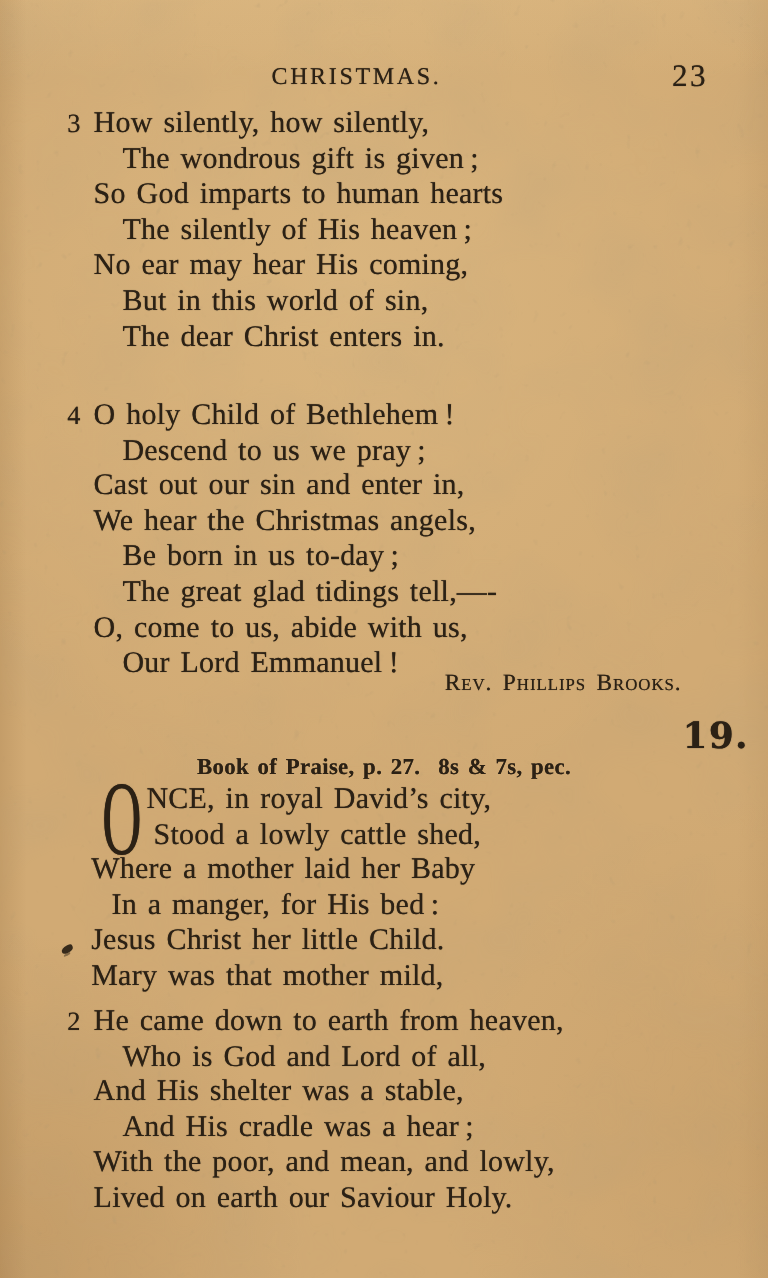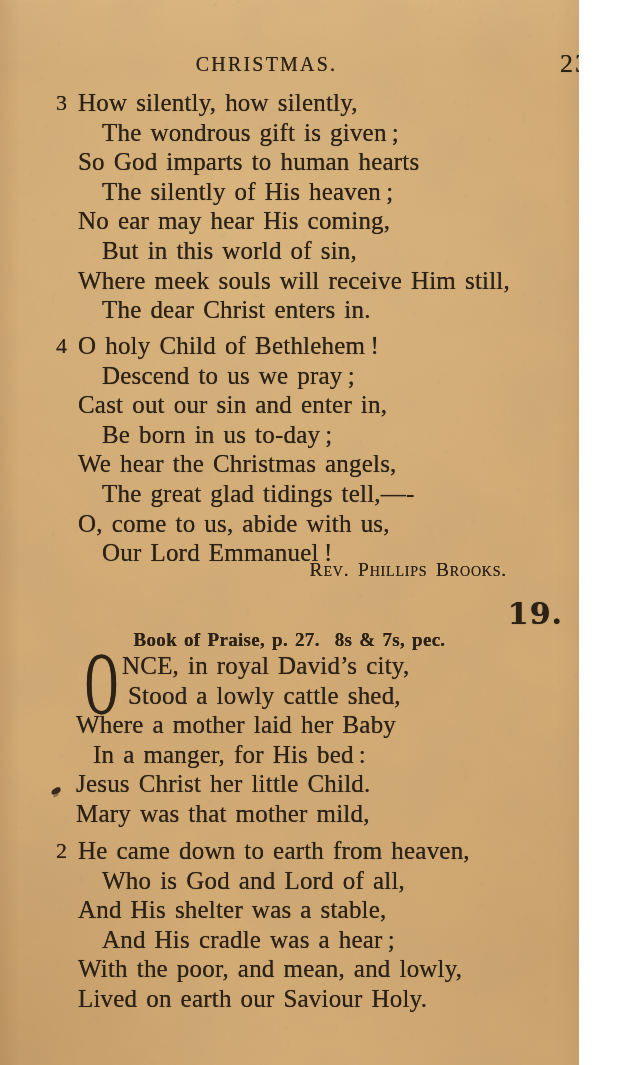--- a/index.html
+++ b/index.html
@@ -1,18 +1,18 @@
 <!DOCTYPE html>
 <html><head>
 <meta charset="utf-8">
 <style>
   html,body{margin:0;padding:0;}
   body{width:640px;height:1065px;overflow:hidden;}
   .page{
-    position:relative;width:579px;height:1065px;overflow:hidden;
+    position:relative;width:640px;height:1065px;overflow:hidden;
     background-color:#d1aa74;
     background-image:
       radial-gradient(90% 60% at 45% 22%, rgba(238,208,152,0.28) 0%, rgba(238,208,152,0) 70%),
       radial-gradient(55% 38% at 0% 100%, rgba(138,94,46,0.20) 0%, rgba(0,0,0,0) 72%),
       radial-gradient(60% 40% at 100% 90%, rgba(150,105,55,0.12) 0%, rgba(0,0,0,0) 70%),
       linear-gradient(90deg, rgba(128,88,44,0.16) 0%, rgba(0,0,0,0) 3.5%),
       linear-gradient(270deg, rgba(128,88,44,0.08) 0%, rgba(0,0,0,0) 4%),
       linear-gradient(180deg, rgba(236,206,152,0.18) 0%, rgba(0,0,0,0) 6%);
     font-family:"Liberation Serif","DejaVu Serif",serif;
     color:#2b2115;
@@ -92,30 +92,29 @@
   <div class="layer head-title">CHRISTMAS.</div>
   <div class="layer page-num">23</div>
 
   <div class="layer stanza s3">
       <div class="line"><span class="vnum">3</span><span>How silently, how silently,</span></div>
       <div class="line indent"><span>The wondrous gift is given ;</span></div>
       <div class="line"><span>So God imparts to human hearts</span></div>
       <div class="line indent"><span>The silently of His heaven ;</span></div>
       <div class="line"><span>No ear may hear His coming,</span></div>
       <div class="line indent"><span>But in this world of sin,</span></div>
-      <div class="line"><span>Where meek souls will receive Him still,</span></div>
       <div class="line indent"><span>The dear Christ enters in.</span></div>
     </div>
 
   <div class="layer stanza s4">
       <div class="line"><span class="vnum">4</span><span>O holy Child of Bethlehem !</span></div>
       <div class="line indent"><span>Descend to us we pray ;</span></div>
       <div class="line"><span>Cast out our sin and enter in,</span></div>
+      <div class="line"><span>We hear the Christmas angels,</span></div>
       <div class="line indent"><span>Be born in us to-day ;</span></div>
-      <div class="line"><span>We hear the Christmas angels,</span></div>
       <div class="line indent"><span>The great glad tidings tell,—-</span></div>
       <div class="line"><span>O, come to us, abide with us,</span></div>
       <div class="line indent"><span>Our Lord Emmanuel !</span></div>
     </div>
 
   <div class="layer attribution">Rev. Phillips Brooks.</div>
 
   <div class="layer hymn-number">19.</div>
 
   <div class="layer caption">

